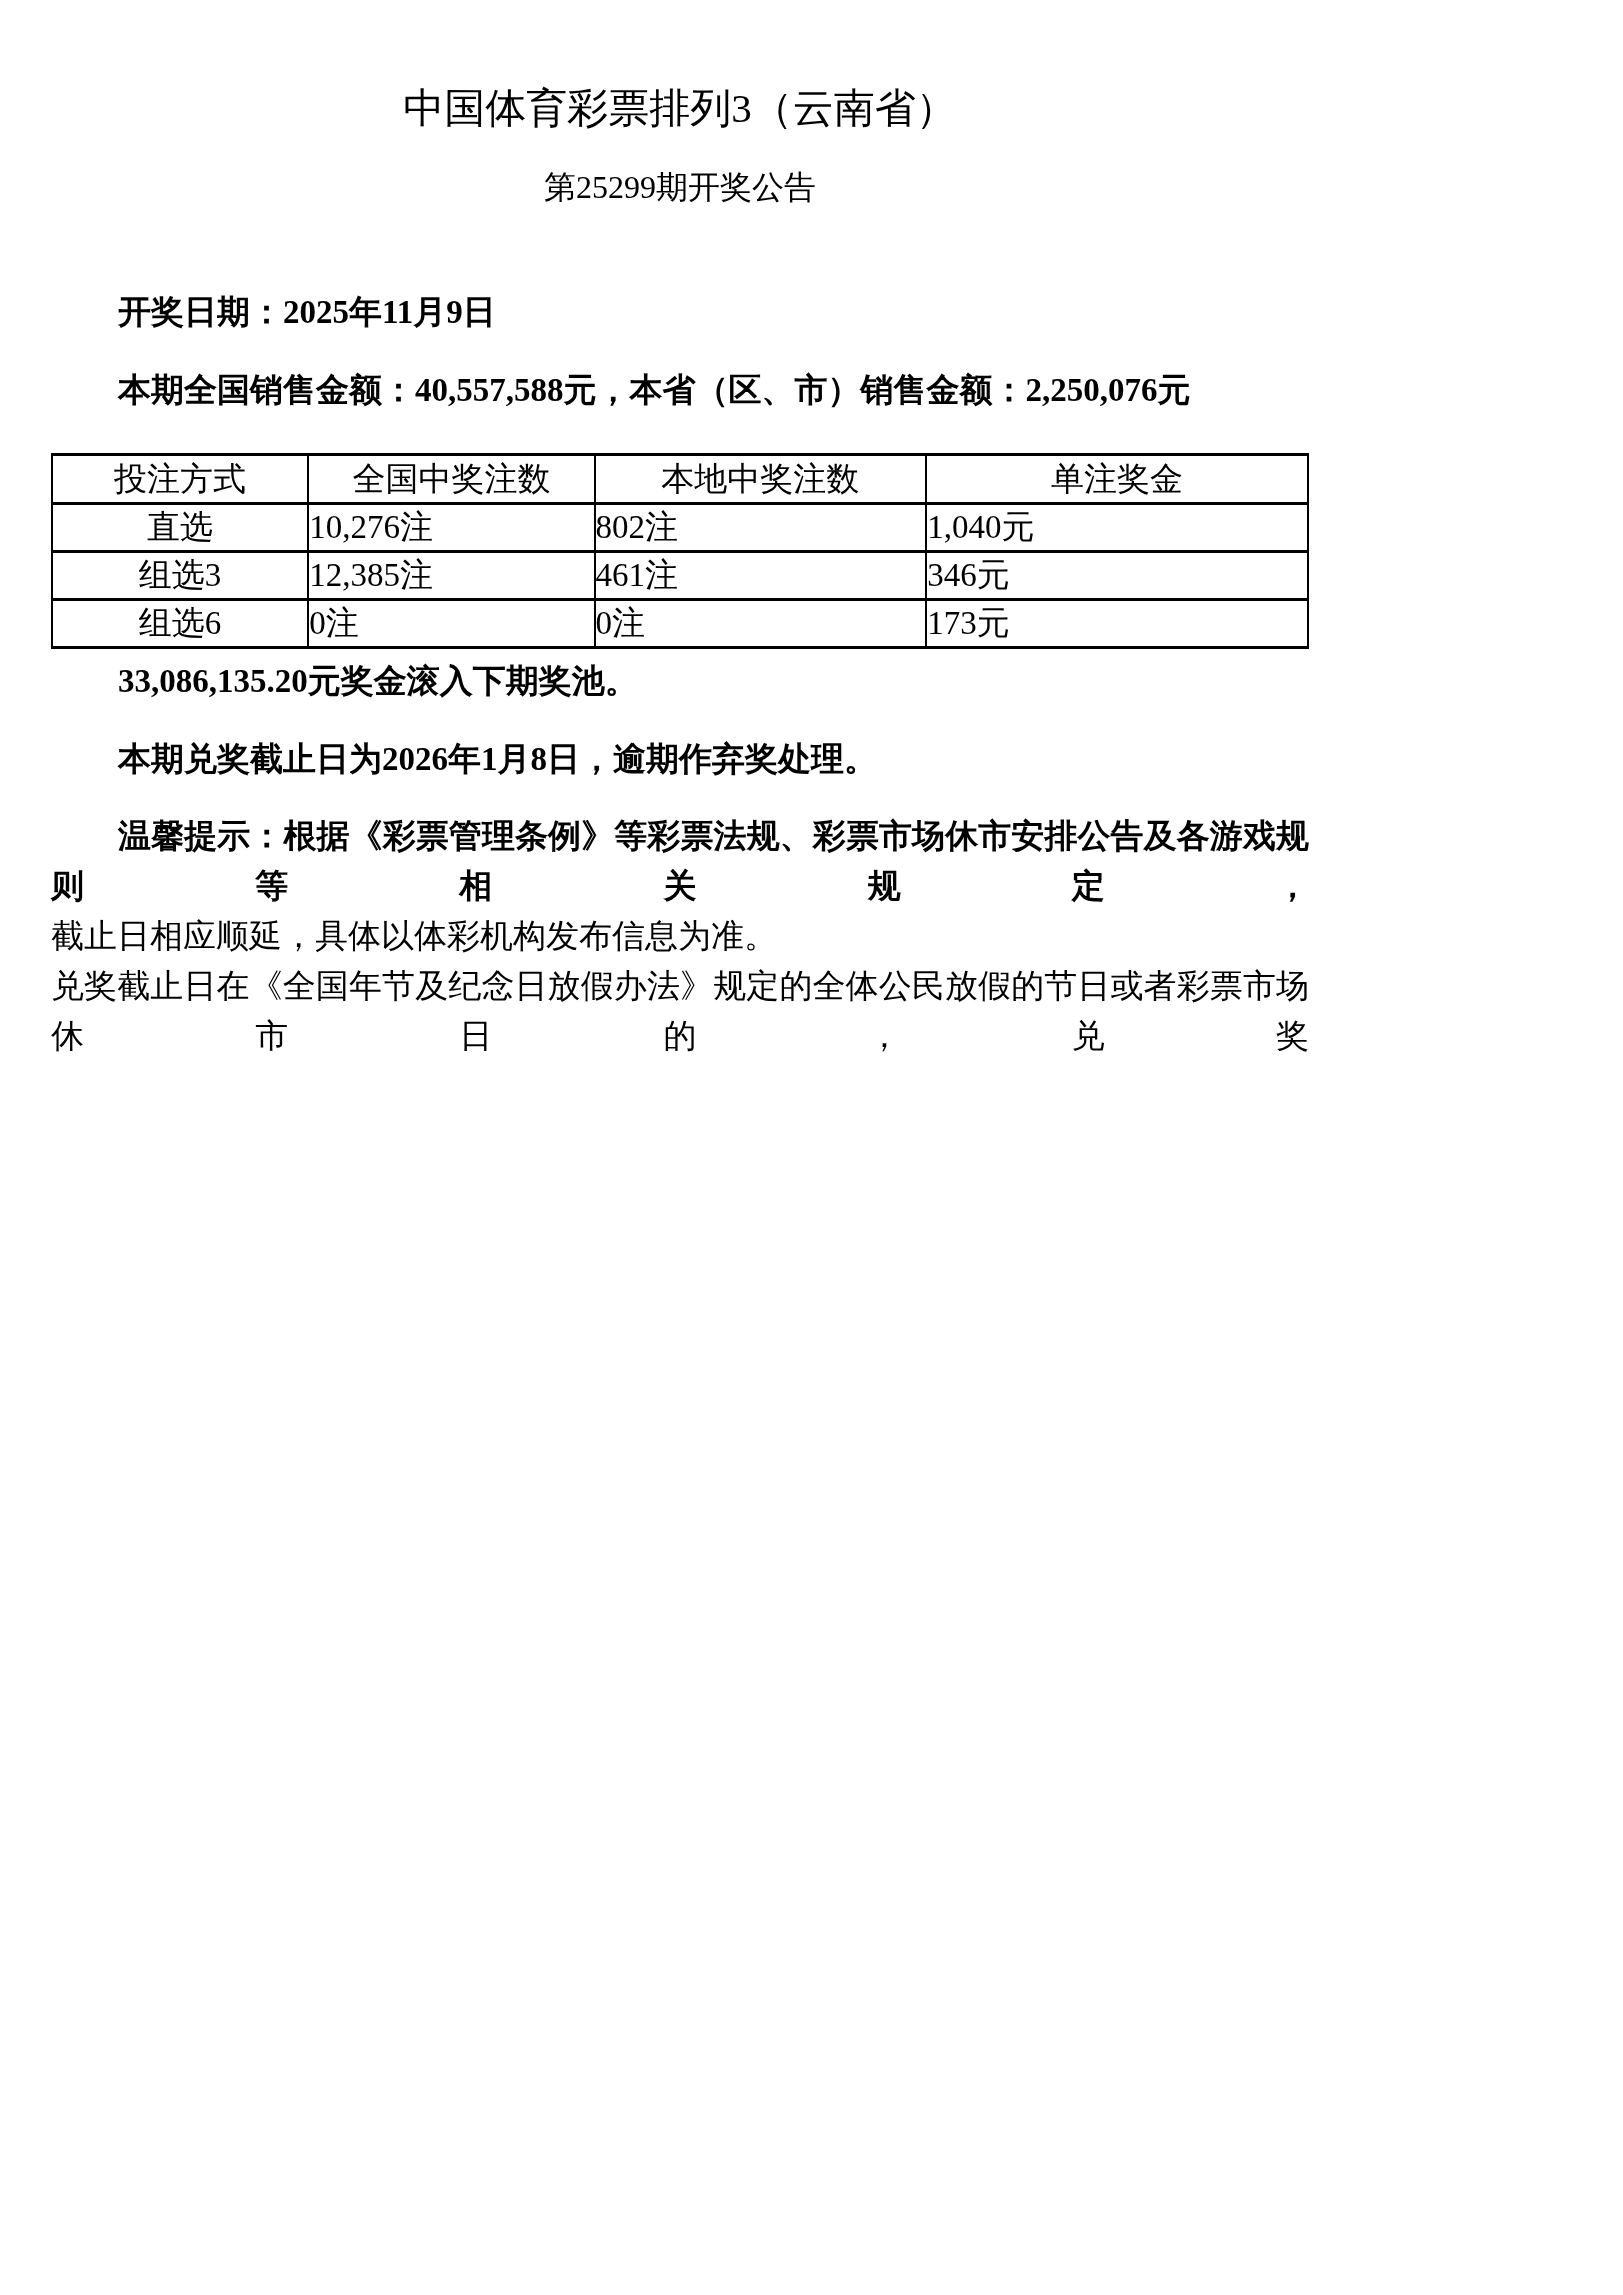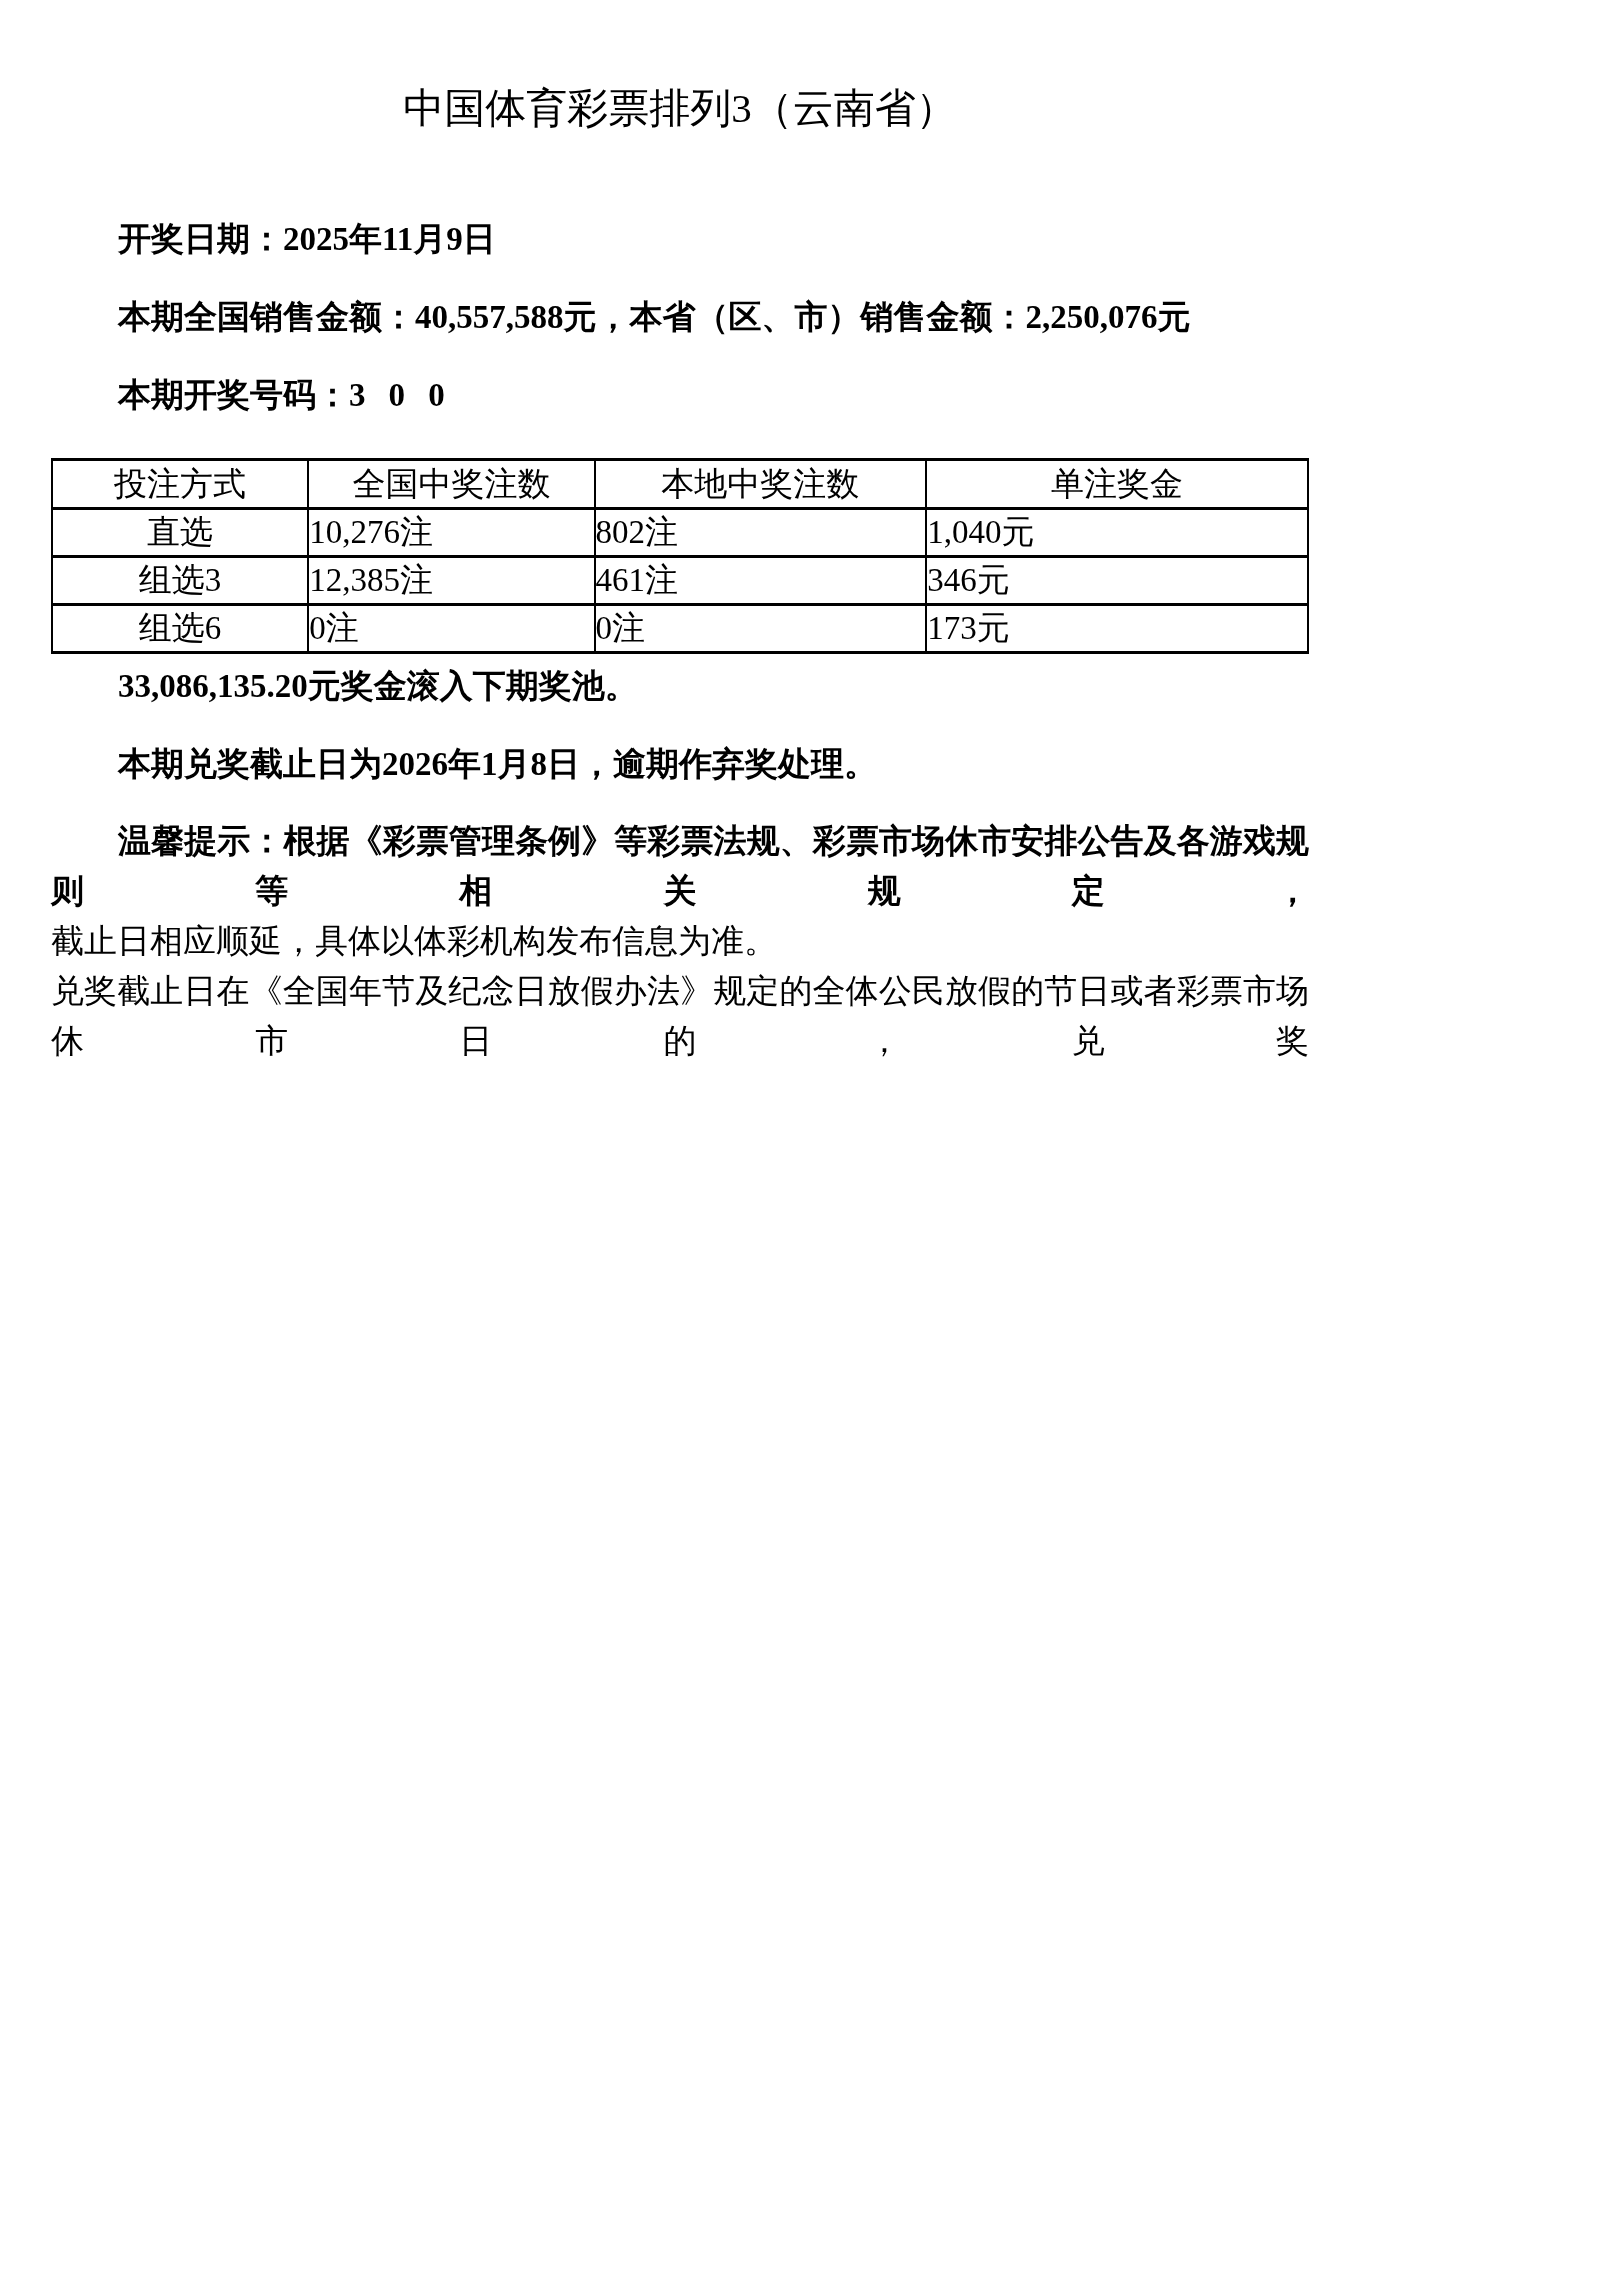--- a/index.html
+++ b/index.html
@@ -79,26 +79,26 @@
     text-align-last: justify;
   }
 </style>
 </head>
 <body>
 
 <div class="page">
 
   <h1 class="title">中国体育彩票排列3（云南省）</h1>
 
+  <h2 class="subtitle">第25299期开奖公告</h2>
 
   <p class="para indent first-para">开奖日期：2025年11月9日</p>
 
   <p class="para indent">本期全国销售金额：40,557,588元，本省（区、市）销售金额：2,250,076元</p>
 
-  <p class="para indent"><span>本期开奖号码：</span><span class="draw-number">3 0 0</span></p>
 
   <table class="prize-table">
     <colgroup>
       <col class="c1">
         <col class="c2">
         <col class="c3">
         <col class="c4">
     </colgroup>
     <thead>
       <tr>

